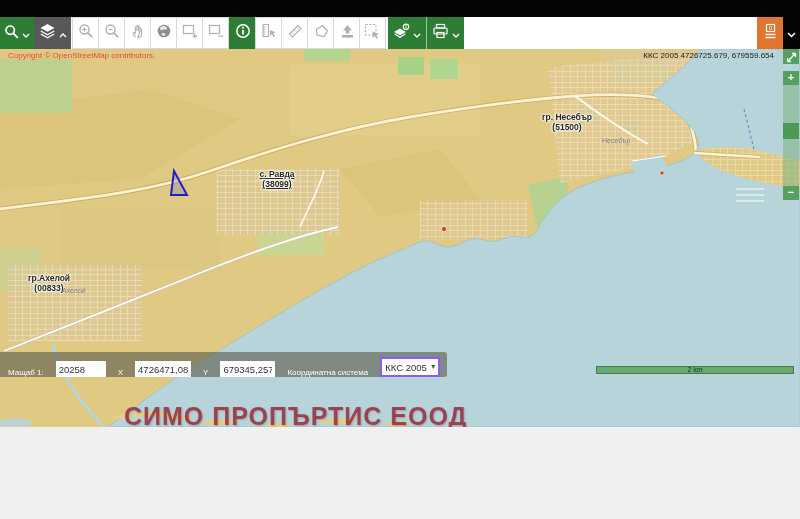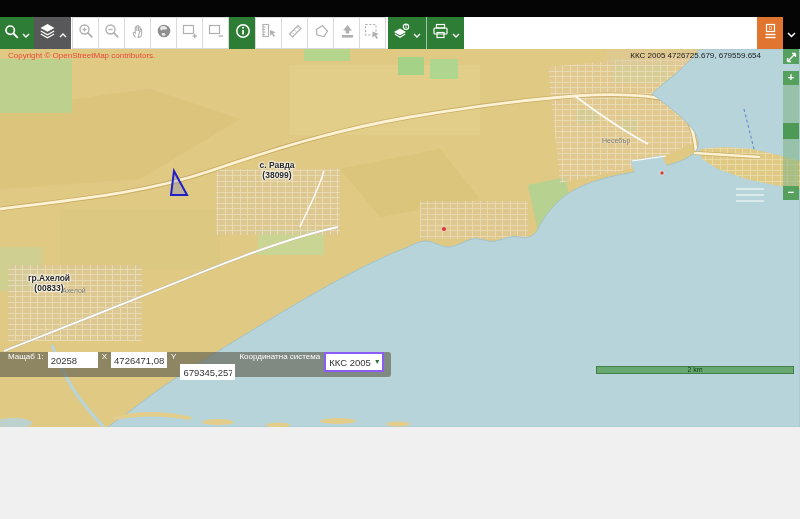--- a/index.html
+++ b/index.html
@@ -15,40 +15,40 @@
   .tb-btn.dark{background:#58585a;}
   .tb-btn.light{background:#fff;border:1px solid #d9d9d9;margin-left:-1px;}
   .tb-gap{width:2px;background:#fff;}
   .tb-spacer{flex:1;background:#fff;}
   .tb-btn.orange{background:#df752e;width:26px;}
   .black-cap{width:17px;background:#050505;display:flex;align-items:center;justify-content:center;}
   
   .map{position:absolute;top:49px;left:0;width:800px;height:378px;background:#dfc983;overflow:hidden;cursor:crosshair;}
   .map svg.base{position:absolute;top:0;left:0;}
   .copyright{position:absolute;left:8px;top:2px;font-size:8px;color:#ea4a39;}
-  .coords{position:absolute;right:39px;top:2px;font-size:8px;color:#1c1c1c;}
+  .coords{position:absolute;right:26px;top:2px;font-size:8px;color:#1c1c1c;}
   .town-label{position:absolute;width:120px;text-align:center;font-size:8.5px;font-weight:bold;
               color:#262626;line-height:9.5px;
               text-shadow:0 0 2px #fff,0 0 2px #fff,0 0 3px #fff,0 0 3px #fff;}
   .place-label{position:absolute;font-size:7px;color:#7a7970;text-shadow:0 0 2px rgba(255,255,255,.7);}
   .scalebar{position:absolute;left:596px;top:317px;width:198px;height:8px;background:#68a971;
             border:1px solid #417e48;box-sizing:border-box;text-align:center;
             font-size:7px;line-height:6px;color:#113a16;}
   .watermark{position:absolute;left:124px;top:353px;font-size:25px;font-weight:bold;letter-spacing:1px;
              white-space:nowrap;color:rgba(150,40,54,.8);text-shadow:1px 1px 2px rgba(90,25,35,.25);}
   
   .ctrl{position:absolute;left:783px;width:16px;background:#56a05e;color:#fff;text-align:center;
         box-sizing:border-box;cursor:pointer;}
   .expand-btn{top:0;height:15px;padding-top:1px;}
   .zoom-plus{top:22px;height:14px;font-size:11px;line-height:13px;font-weight:bold;}
   .zoom-track{top:36px;height:101px;background:rgba(125,178,130,.55);cursor:pointer;}
   .zoom-handle{top:74px;height:16px;background:#4d9a57;cursor:grab;}
   .zoom-minus{top:137px;height:14px;font-size:11px;line-height:12px;font-weight:bold;}
   
-  .statusbar{position:absolute;left:0;top:303px;height:25px;display:flex;align-items:flex-start;gap:4px;
+  .statusbar{position:absolute;left:0;top:303px;height:25px;display:flex;align-items:flex-end;gap:12px;
              padding:0 7px 0 8px;background:rgba(92,92,78,.62);border-radius:0 3px 3px 0;}
   .statusbar .lbl{font-size:8px;color:#fff;white-space:nowrap;}
   .statusbar input{height:16px;border:0;font-size:9.5px;color:#333;padding:0 3px;box-sizing:border-box;
                    font-family:"Liberation Sans",sans-serif;}
   .in-scale{width:50px;} .in-x{width:56px;} .in-y{width:55px;margin-top:12px;}
   .crs-select{width:60px;height:20px;background:#fff;border:2px solid #8b5cf6;box-sizing:border-box;
               display:flex;align-items:center;justify-content:space-between;padding:0 3px;
               font-size:9.5px;color:#333;cursor:pointer;}
   .crs-select .car{font-size:8px;color:#2e6d35;line-height:8px;}
   .bottom-area{position:absolute;top:427px;left:0;width:800px;height:92px;background:#f0f0f1;}
@@ -263,32 +263,37 @@
 
     <circle cx="444" cy="180" r="2.5" fill="#d23b2f" stroke="#fff" stroke-width=".6"></circle>
     <circle cx="662" cy="124" r="2" fill="#d23b2f" stroke="#fff" stroke-width=".5"></circle>
 
     <path d="M174,122 L187,146 L171,146 Z" fill="rgba(130,130,190,.35)" stroke="#2020c8" stroke-width="2"></path>
   </svg>
 
   <div class="copyright">Copyright © OpenStreetMap contributors.</div>
   <div class="coords">ККС 2005 4726725.679, 679559.654</div>
 
-  <div class="town-label" style="left:217px;top:112px;">
+  <div class="town-label" style="left:507px;top:64px;">
+    <div>гр. Несебър</div>
+    <div>(51500)</div>
+  </div>
+  <div class="town-label" style="left:217px;top:121px;text-decoration:underline;">
     <div>с. Равда</div>
     <div>(38099)</div>
   </div>
   <div class="town-label" style="left:-11px;top:225px;">
     <div>гр.Ахелой</div>
     <div>(00833)</div>
   </div>
   <div class="place-label" style="left:602px;top:88px;">Несебър</div>
   <div class="place-label" style="left:62px;top:238px;">Ахелой</div>
 
   <div class="scalebar">2 km</div>
+  <div class="watermark">СИМО ПРОПЪРТИС ЕООД</div>
 
   <div class="ctrl expand-btn">
     <span><svg width="13" height="13">
           <path d="M2.5 10.5 L10.5 2.5 M10.5 2.5 v3.5 M10.5 2.5 h-3.5 M2.5 10.5 v-3.5 M2.5 10.5 h3.5" stroke="#fff" stroke-width="1.3" fill="none"></path>
         </svg></span>
   </div>
   <div class="ctrl zoom-plus">+</div>
   <div class="ctrl zoom-track"></div>
   <div class="ctrl zoom-handle"></div>
   <div class="ctrl zoom-minus">−</div>

